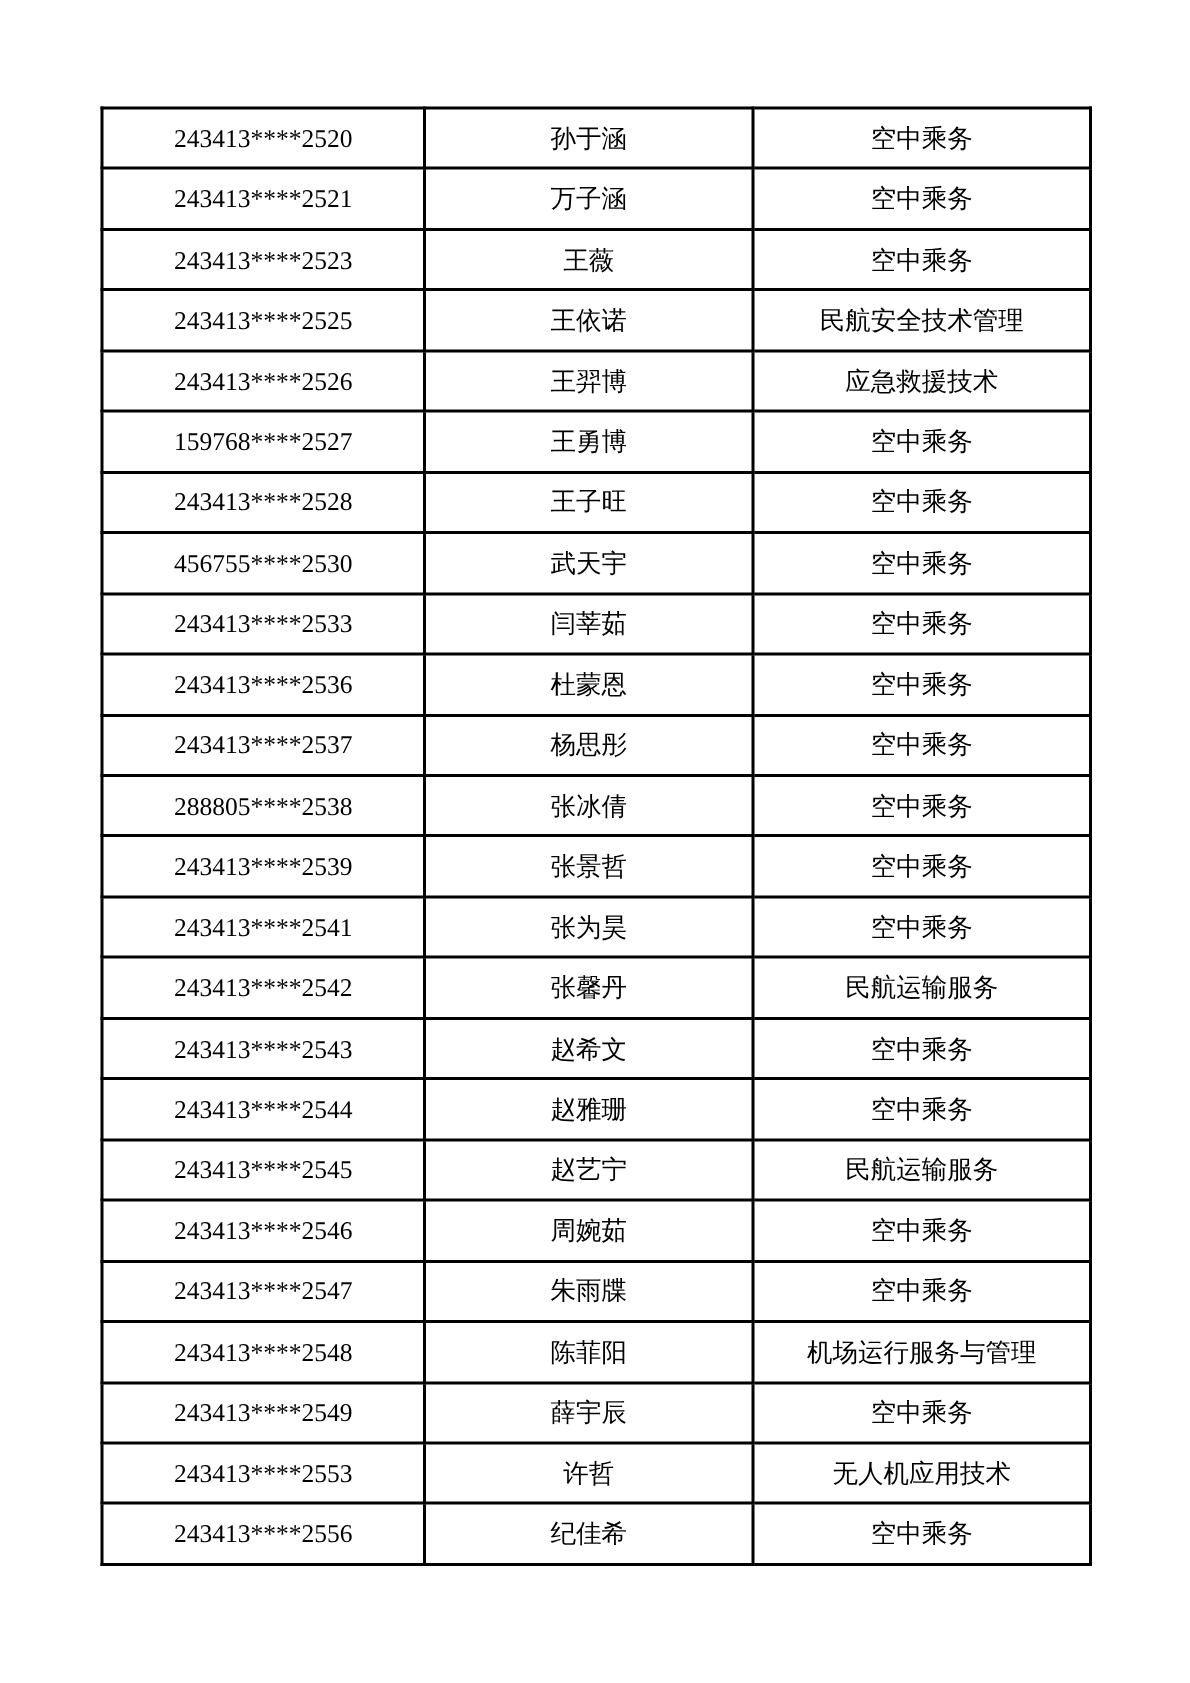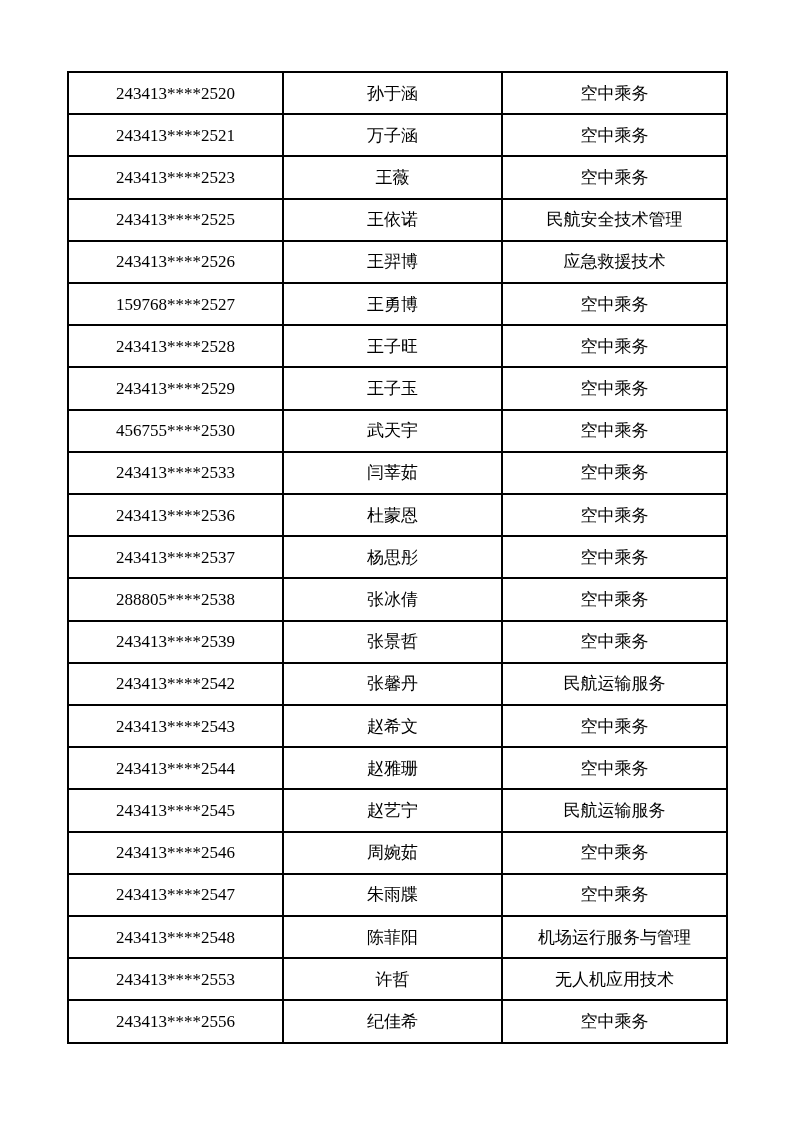--- a/index.html
+++ b/index.html
@@ -90,25 +90,20 @@
     <td>王勇博</td>
     <td>空中乘务</td>
   </tr>
 
   <tr>
     <td>243413****2528</td>
     <td>王子旺</td>
     <td>空中乘务</td>
   </tr>
 
-  <tr>
-    <td>243413****2529</td>
-    <td>王子玉</td>
-    <td>空中乘务</td>
-  </tr>
 
   <tr>
     <td>456755****2530</td>
     <td>武天宇</td>
     <td>空中乘务</td>
   </tr>
 
   <tr>
     <td>243413****2533</td>
     <td>闫莘茹</td>
@@ -132,20 +127,25 @@
     <td>张冰倩</td>
     <td>空中乘务</td>
   </tr>
 
   <tr>
     <td>243413****2539</td>
     <td>张景哲</td>
     <td>空中乘务</td>
   </tr>
 
+  <tr>
+    <td>243413****2541</td>
+    <td>张为昊</td>
+    <td>空中乘务</td>
+  </tr>
 
   <tr>
     <td>243413****2542</td>
     <td>张馨丹</td>
     <td>民航运输服务</td>
   </tr>
 
   <tr>
     <td>243413****2543</td>
     <td>赵希文</td>
@@ -175,20 +175,25 @@
     <td>朱雨牒</td>
     <td>空中乘务</td>
   </tr>
 
   <tr>
     <td>243413****2548</td>
     <td>陈菲阳</td>
     <td>机场运行服务与管理</td>
   </tr>
 
+  <tr>
+    <td>243413****2549</td>
+    <td>薛宇辰</td>
+    <td>空中乘务</td>
+  </tr>
 
 
   <tr>
     <td>243413****2553</td>
     <td>许哲</td>
     <td>无人机应用技术</td>
   </tr>
 
   <tr>
     <td>243413****2556</td>

